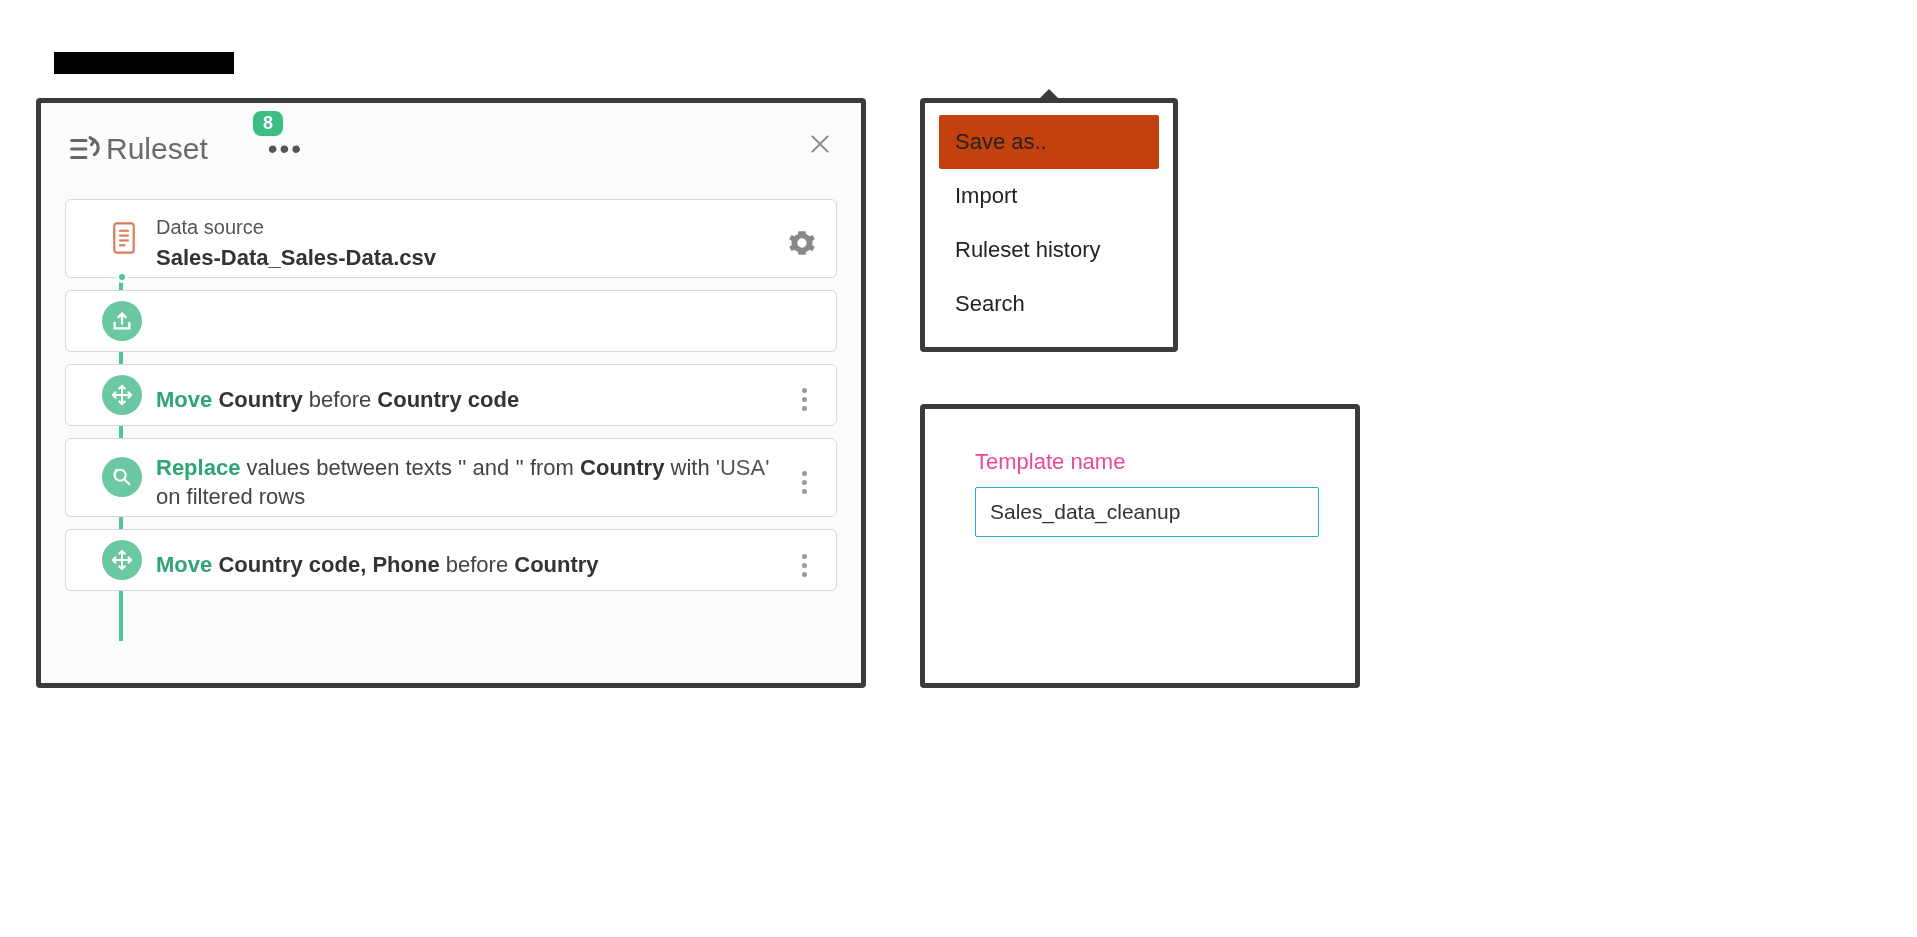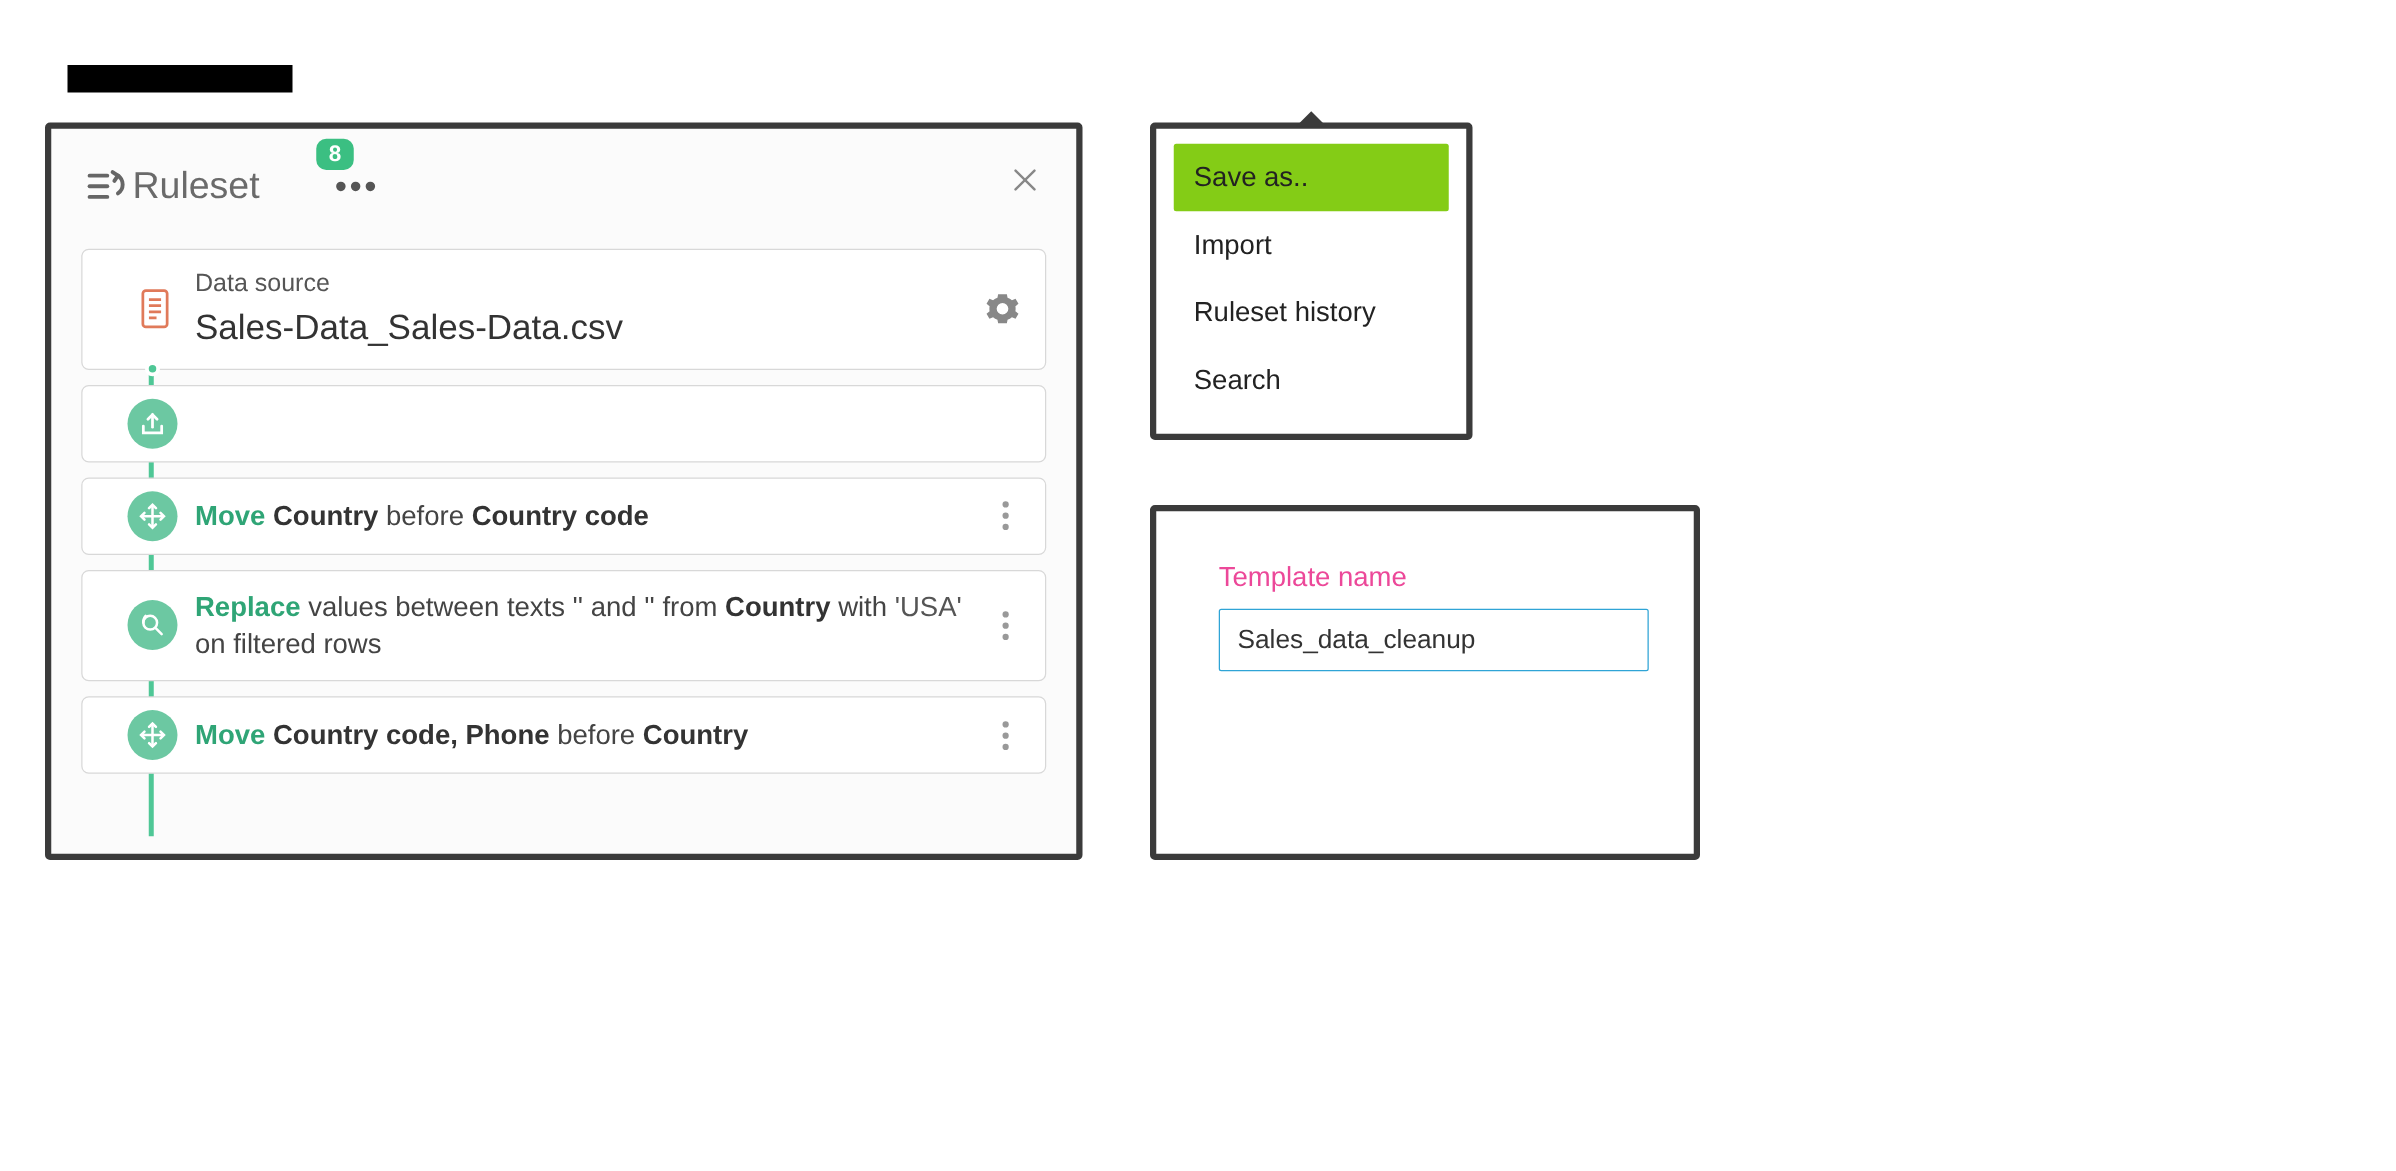--- a/index.html
+++ b/index.html
@@ -91,21 +91,21 @@
     top: 80px;
     bottom: -10px;
     width: 4px;
     background: #4fc796;
     z-index: 0;
   }
   .rule-card {
     background: #fff;
     border: 1px solid #d8d8d8;
     border-radius: 6px;
-    padding: 14px 20px 14px 90px;
+    padding: 14px 20px 4px 90px;
     position: relative;
     min-height: 62px;
     display:flex;
     align-items:center;
     z-index: 1;
   }
   .rule-card .icon-wrap {
     position: absolute;
     left: 36px;
     top: 50%;
@@ -127,21 +127,21 @@
     left: 50px;
     bottom: -6px;
     width: 12px; height: 12px;
     border-radius: 50%;
     background: #4fc796;
     border: 3px solid #fff;
     z-index: 3;
   }
   .rule-text { flex: 1; font-size: 22px; color: #444; line-height: 1.35; font-weight: 400;}
   .rule-text .label { color:#555; font-size: 20px; font-weight:400; display:block; margin-bottom:2px;}
-  .rule-text .filename { font-weight: 400; color:#333; font-size:28px;}
+  .rule-text .filename { font-weight: 700; color:#333; font-size:22px;}
   .rule-text b { color: #333; font-weight: 700; }
   .rule-text .action { color: #2fa576; font-weight: 700; }
   .rule-text .italic { color:#555;}
   .rule-gear {
     color:#888;
     cursor:pointer;
   }
   .rule-menu-dots {
     color:#888;
     cursor:pointer;
@@ -174,21 +174,21 @@
     border-right:12px solid transparent;
     border-bottom:12px solid #3b3b3b;
   }
   .menu-item {
     padding: 14px 16px;
     font-size: 22px;
     color: #222;
     cursor:pointer;
     border-radius:2px;
   }
-  .menu-item.highlight { background: #84cc16; }
+  .menu-item.highlight { background: #c2410c; }
 
   
   .dialog-panel {
     position: absolute;
     left: 920px;
     top: 404px;
     width: 440px;
     height: 284px;
     border: 5px solid #3b3b3b;
     border-radius: 4px;

